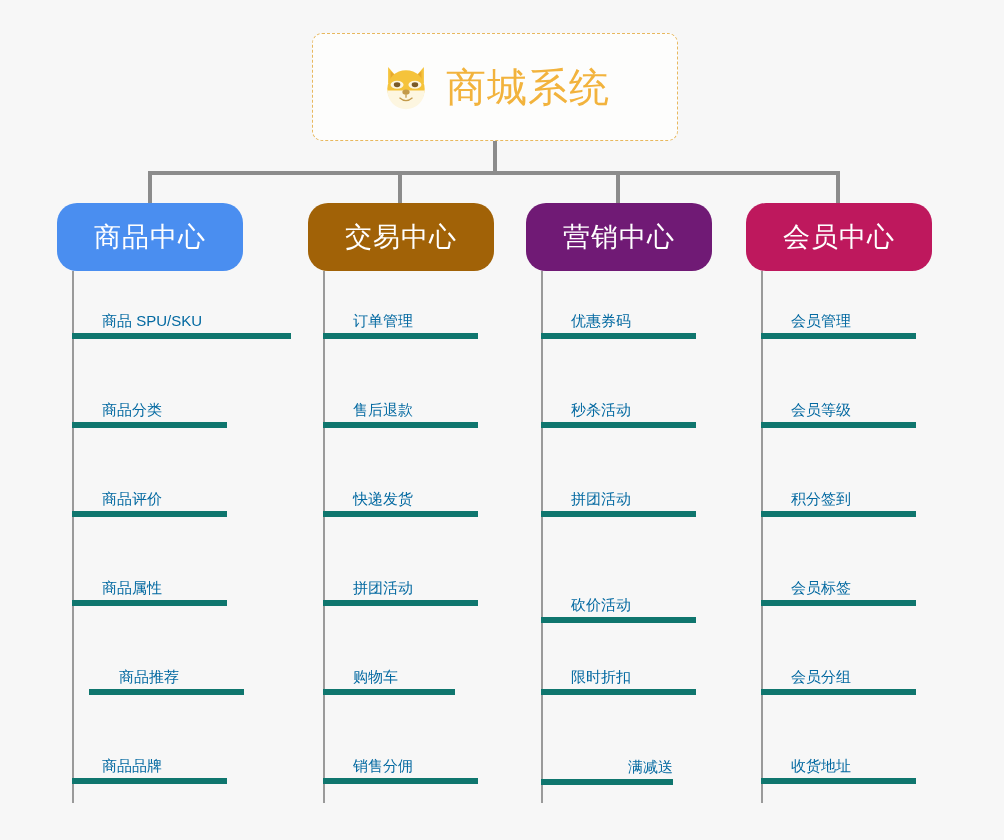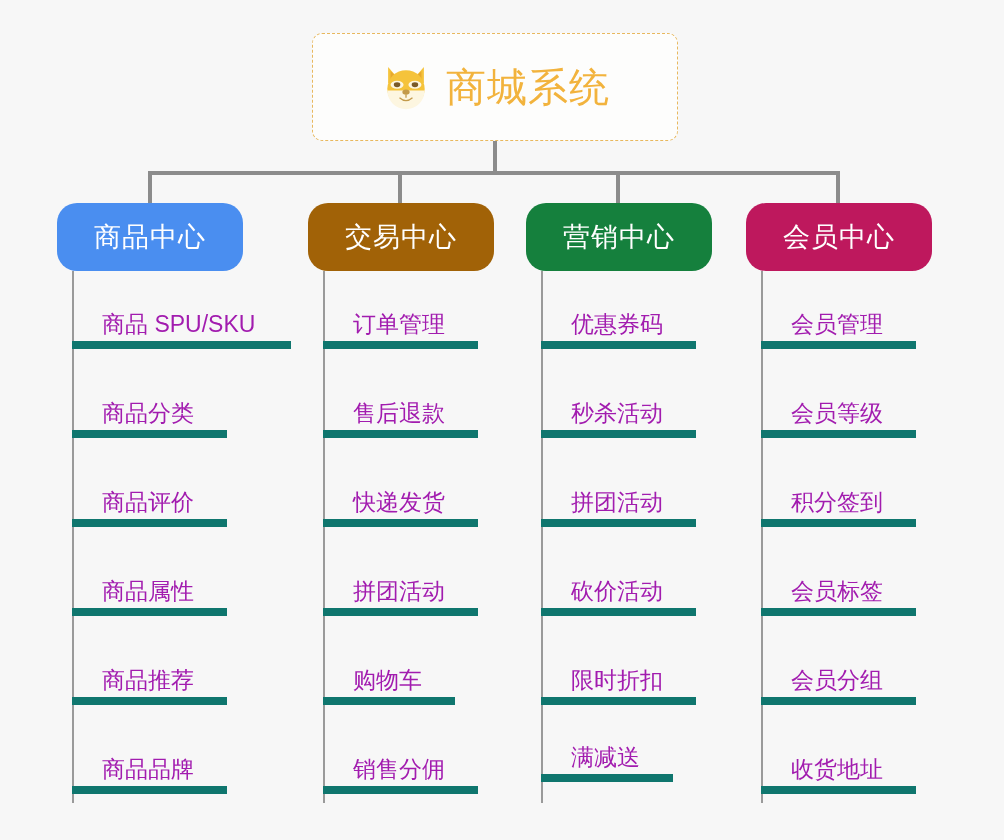--- a/index.html
+++ b/index.html
@@ -84,24 +84,24 @@
     position: absolute;
     left: 15px;
     top: 68px;
     width: 2px;
     background: #9a9a9a;
   }
   .leaf {
     position: absolute;
     left: 15px;
     box-sizing: border-box;
-    border-bottom: 8px solid #0f766e;
+    border-bottom: 6px solid #0f766e;
     padding: 0 0 5px 30px;
-    font-size: 23px;
-    color: #a21caf;
+    font-size: 15px;
+    color: #0369a1;
     white-space: nowrap;
     line-height: 1;
   }
 </style>
 </head>
 <body>
 
 <div id="mindmap">
 
   <div class="root-node">
@@ -142,21 +142,21 @@
     </div>
     <div class="leaf" style="top:199px; width:155px;">
       <span>商品分类</span>
     </div>
     <div class="leaf" style="top:288px; width:155px;">
       <span>商品评价</span>
     </div>
     <div class="leaf" style="top:377px; width:155px;">
       <span>商品属性</span>
     </div>
-    <div class="leaf" style="top:466px; width:155px;">
+    <div class="leaf" style="top:466px; width:155px;margin-left:17px;">
       <span>商品推荐</span>
     </div>
     <div class="leaf" style="top:555px; width:155px;">
       <span>商品品牌</span>
     </div>
   </div>
 
   <div class="branch" style="left:308px; width:230px;">
     <div class="branch-header" style="width:186px; background:#a16207;">
       <span>交易中心</span>
@@ -176,40 +176,40 @@
     </div>
     <div class="leaf" style="top:466px; width:132px;">
       <span>购物车</span>
     </div>
     <div class="leaf" style="top:555px; width:155px;">
       <span>销售分佣</span>
     </div>
   </div>
 
   <div class="branch" style="left:526px; width:230px;">
-    <div class="branch-header" style="width:186px; background:#15803d;">
+    <div class="branch-header" style="width:186px; background:#701a75;">
       <span>营销中心</span>
     </div>
     <div class="branch-spine" style="height:532px;"></div>
     <div class="leaf" style="top:110px; width:155px;">
       <span>优惠券码</span>
     </div>
     <div class="leaf" style="top:199px; width:155px;">
       <span>秒杀活动</span>
     </div>
     <div class="leaf" style="top:288px; width:155px;">
       <span>拼团活动</span>
     </div>
-    <div class="leaf" style="top:377px; width:155px;">
+    <div class="leaf" style="top:394px; width:155px;">
       <span>砍价活动</span>
     </div>
     <div class="leaf" style="top:466px; width:155px;">
       <span>限时折扣</span>
     </div>
-    <div class="leaf" style="top:543px; width:132px;">
+    <div class="leaf" style="top:556px; width:132px;text-align:right;">
       <span>满减送</span>
     </div>
   </div>
 
   <div class="branch" style="left:746px; width:230px;">
     <div class="branch-header" style="width:186px; background:#be185d;">
       <span>会员中心</span>
     </div>
     <div class="branch-spine" style="height:532px;"></div>
     <div class="leaf" style="top:110px; width:155px;">

